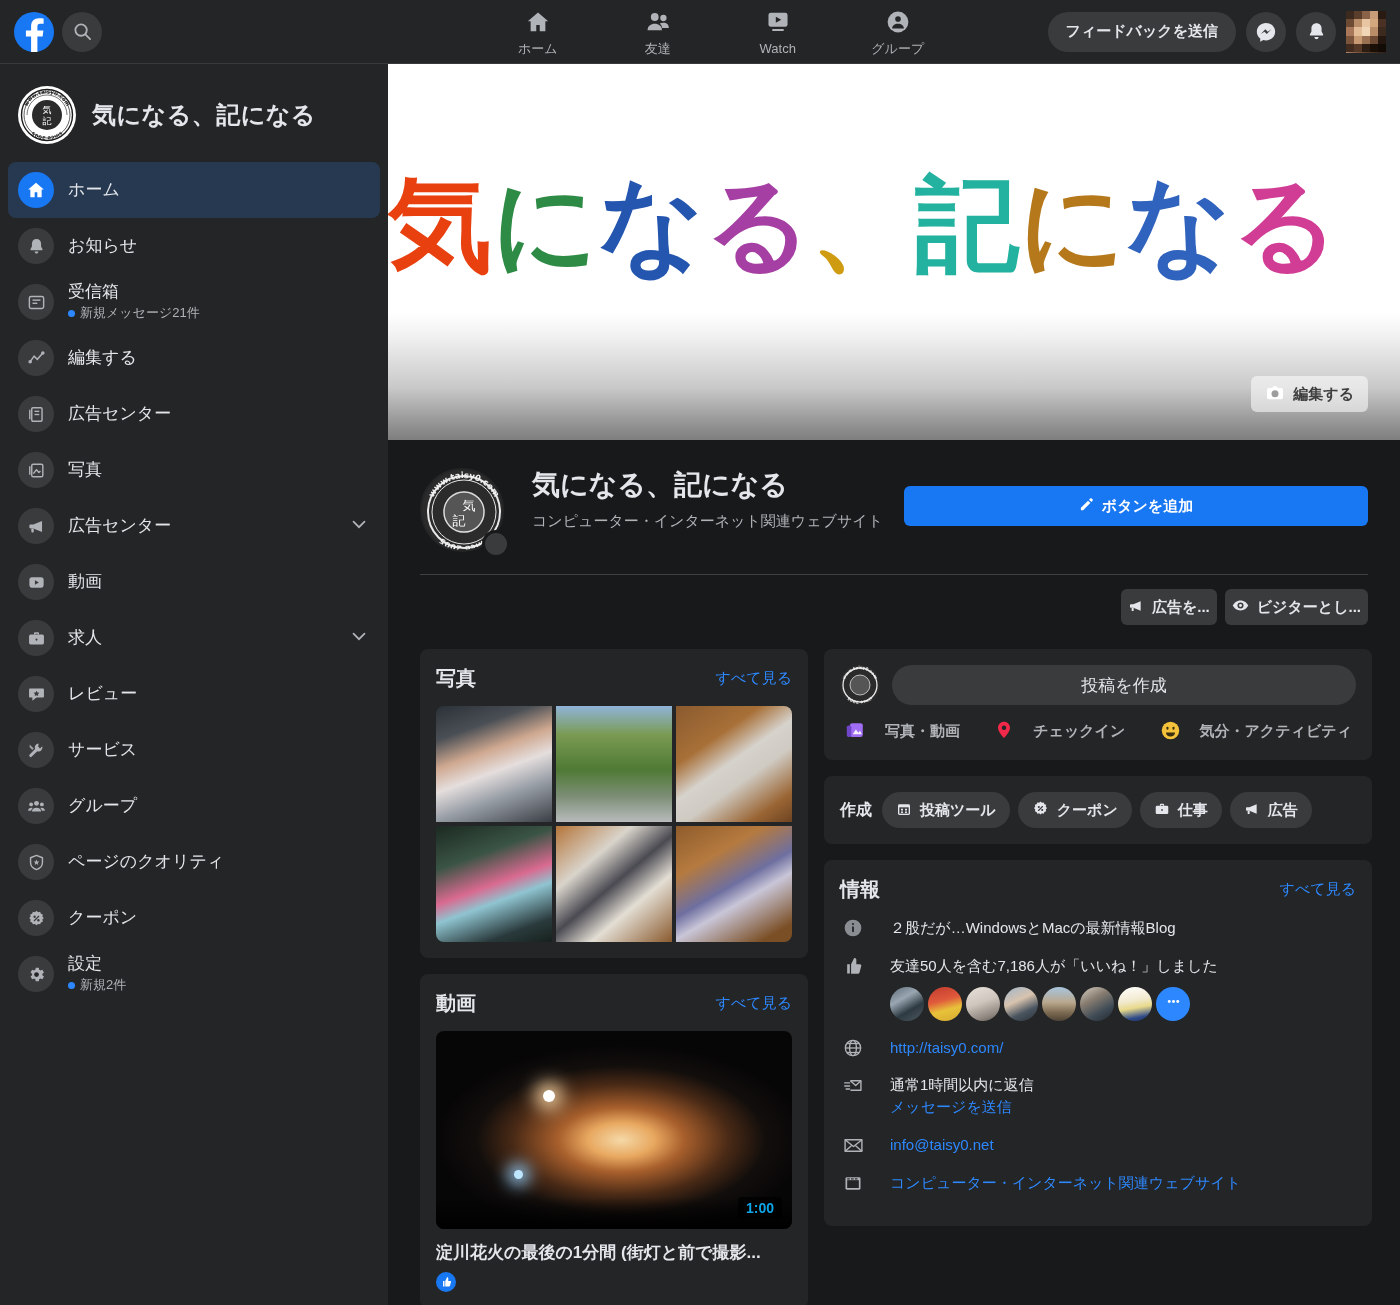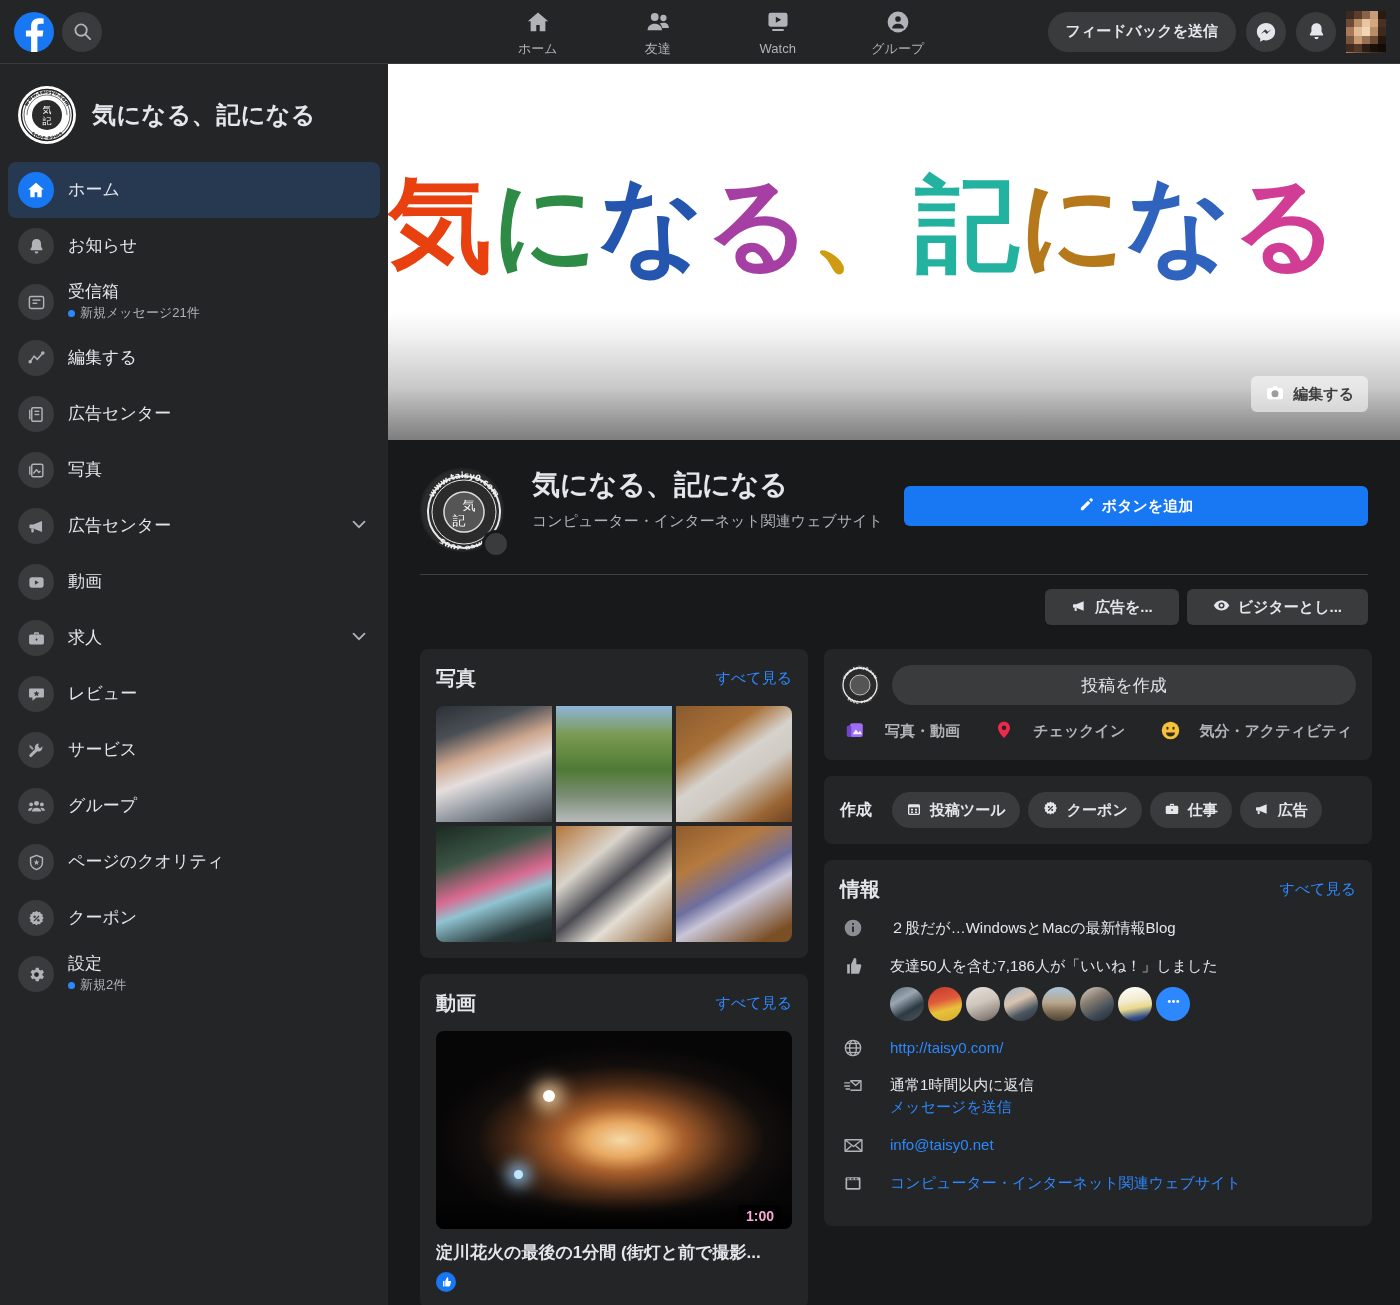--- a/index.html
+++ b/index.html
@@ -116,57 +116,57 @@
   #profile-cat { font-size: 15px; color: #b0b3b8; margin-top: 8px; line-height: 1.45; }
   #add-btn {
     margin-left: auto; margin-top: 18px;
     width: 464px; height: 40px; border-radius: 6px; background: #1877f2;
     display: flex; align-items: center; justify-content: center; gap: 8px;
     font-size: 15px; font-weight: bold; color: #fff; cursor: pointer;
   }
   #id-divider { height: 1px; background: #3e4042; margin: 18px 0 0 0; }
   #id-actions { display: flex; justify-content: flex-end; gap: 8px; padding: 14px 0 0 0; }
   .gbtn {
-    height: 36px; padding: 0 26px; border-radius: 6px; background: #3a3b3c;
+    height: 36px; padding: 0 7px; border-radius: 6px; background: #3a3b3c;
     display: flex; align-items: center; gap: 8px;
     font-size: 15px; font-weight: bold; color: #e4e6eb; cursor: pointer; white-space: nowrap;
   }
 
   #columns { display: flex; gap: 16px; padding: 24px 32px 0 32px; align-items: flex-start; }
   #col-left { width: 388px; flex: 0 0 auto; }
   #col-right { width: 548px; flex: 0 0 auto; }
   .card { background: #242526; border-radius: 8px; padding: 16px; margin-bottom: 16px; }
   .card-head { display: flex; align-items: center; justify-content: space-between; margin-bottom: 14px; }
   .card-title { font-size: 20px; font-weight: bold; color: #e4e6eb; }
   .see-all { font-size: 15px; color: #2d88ff; cursor: pointer; }
 
   .photo-grid { display: grid; grid-template-columns: repeat(3,1fr); gap: 4px; border-radius: 8px; overflow: hidden; }
   .photo-cell { width: 100%; padding-top: 100%; position: relative; cursor: pointer; }
   .photo-cell > div { position: absolute; inset: 0; }
 
   .video-thumb { position: relative; width: 100%; height: 198px; border-radius: 8px; overflow: hidden; cursor: pointer; }
   .vid-dur {
-    position: absolute; right: 10px; bottom: 2px; background: rgba(0,0,0,.72);
-    color: #f9a8d4; font-size: 14px; font-weight: bold; padding: 3px 8px; border-radius: 4px;
+    position: absolute; right: 10px; bottom: 10px; background: rgba(0,0,0,.72);
+    color: #0ea5e9; font-size: 14px; font-weight: bold; padding: 3px 8px; border-radius: 4px;
   }
   .video-title { font-size: 17px; font-weight: bold; color: #e4e6eb; margin-top: 12px; white-space: nowrap; overflow: hidden; text-overflow: ellipsis; }
   .video-meta { display: flex; align-items: center; gap: 8px; margin-top: 8px; font-size: 14px; color: #b0b3b8; }
   .mini-av { width: 20px; height: 20px; border-radius: 50%; background: #1877f2; display:flex;align-items:center;justify-content:center; flex:0 0 auto;}
 
   #composer-row { display: flex; align-items: center; gap: 12px; }
   #composer-box {
     flex: 1; height: 40px; border-radius: 20px; background: #3a3b3c;
     display: flex; align-items: center; justify-content: center;
     font-size: 17px; color: #e4e6eb; cursor: pointer;
   }
   #composer-actions { display: flex; align-items: center; justify-content: space-between; margin-top: 14px; padding: 0 4px; }
   .comp-act { display: flex; align-items: center; gap: 19px; font-size: 15px; font-weight: bold; color: #b0b3b8; cursor: pointer; }
 
   #create-row { display: flex; align-items: center; gap: 8px; }
-  #create-lbl { font-size: 16px; font-weight: bold; color: #e4e6eb; margin-right: 12px; }
+  #create-lbl { font-size: 16px; font-weight: bold; color: #e4e6eb; margin-right: 2px; }
   .pill {
     height: 36px; padding: 0 14px; border-radius: 18px; background: #3a3b3c;
     display: flex; align-items: center; gap: 8px;
     font-size: 15px; font-weight: bold; color: #e4e6eb; cursor: pointer; white-space: nowrap;
   }
 
   .info-row { display: flex; align-items: flex-start; gap: 24px; margin-bottom: 16px; }
   .info-ico { width: 26px; flex: 0 0 auto; display: flex; align-items: center; justify-content: center; padding-top: 1px; }
   .info-txt { font-size: 15px; color: #e4e6eb; line-height: 1.45; flex: 1; min-width: 0; }
   .info-link { color: #2d88ff; cursor: pointer; }

